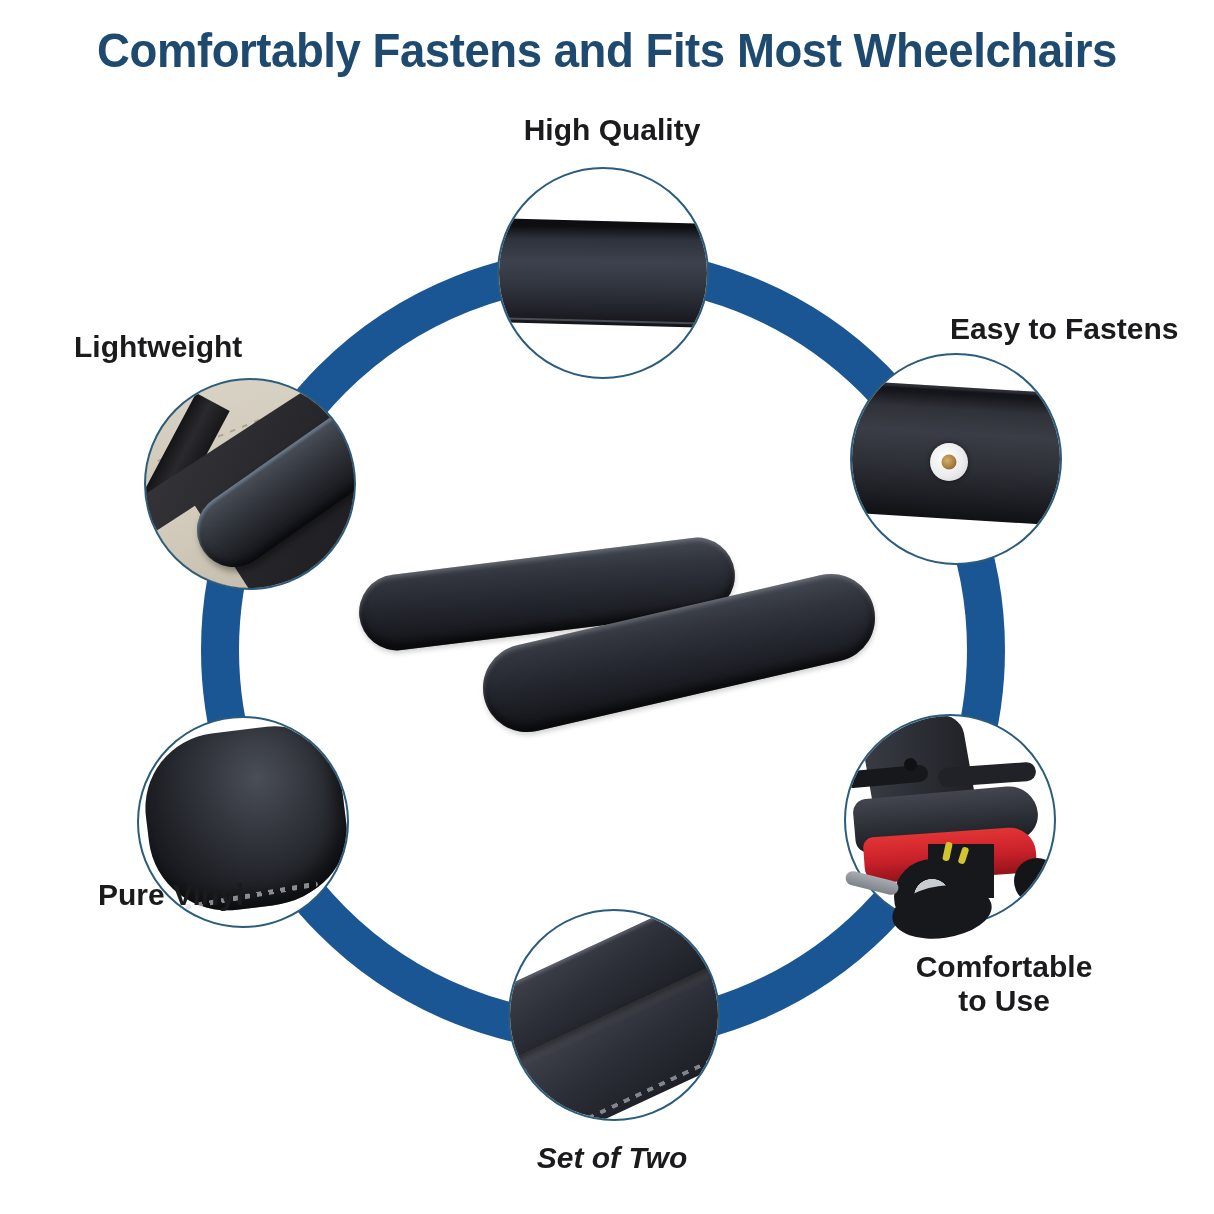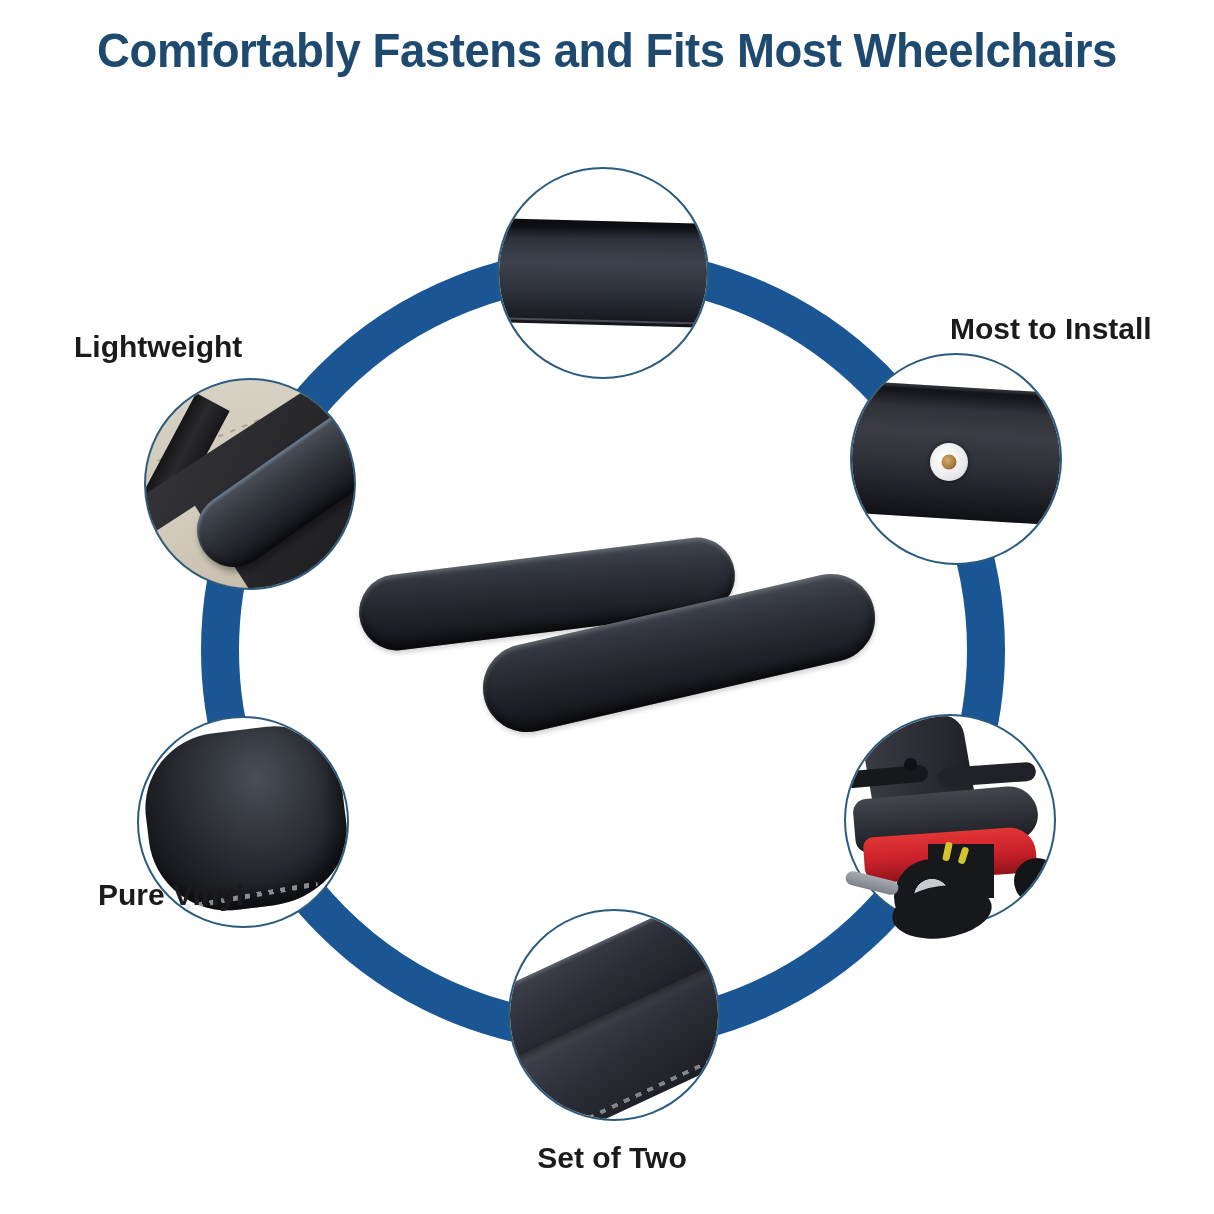--- a/index.html
+++ b/index.html
@@ -210,47 +210,48 @@
     font-weight: 600;
     color: var(--label-black, #1B1B1D);
     z-index: 5;
     white-space: nowrap;
   }
   .label-high-quality { left: 612px; top: 113px; transform: translateX(-50%); }
   .label-easy-to-install { left: 950px; top: 312px; }
   .label-lightweight { left: 74px; top: 330px; }
   .label-pure-vinyl { left: 98px; top: 878px; }
   .label-comfortable { left: 1004px; top: 950px; transform: translateX(-50%); text-align: center; line-height: 34px; white-space: normal; width: 220px; }
-  .label-set-of-two { left: 612px; top: 1141px; transform: translateX(-50%); }
+  .label-set-of-two { left: 612px; top: 1141px; transform: translateX(-50%); font-style: italic; }
 </style>
 </head>
 <body>
 
 <div class="canvas">
 
   <h1 class="title">Comfortably Fastens and Fits Most Wheelchairs</h1>
 
   <svg class="ring" width="1214" height="1214" aria-hidden="true">
     <circle class="ring-circle" cx="603" cy="650" r="383"></circle>
   </svg>
 
   <div class="pad pad-back"></div>
   <div class="pad pad-front"></div>
 
   <div class="circle circle-top">
     <div class="hq-bar"></div>
   </div>
+  <div class="label label-high-quality">High Quality</div>
 
   <div class="circle circle-ur">
     <div class="ei-bar"></div>
     <div class="ei-hole">
       <div class="ei-screw"></div>
     </div>
   </div>
-  <div class="label label-easy-to-install">Most to Install</div>
+  <div class="label label-easy-to-install">Easy to Fastens</div>
 
   <div class="circle circle-ul">
     <div class="lw-stitch"></div>
     <div class="lw-strap"></div>
     <div class="lw-dark"></div>
     <div class="lw-floor2"></div>
     <div class="lw-arm"></div>
   </div>
   <div class="label label-lightweight">Lightweight</div>
 
@@ -268,20 +269,24 @@
     <div class="wc-seat"></div>
     <div class="wc-base"></div>
     <div class="wc-base-dark"></div>
     <div class="wc-lever-1"></div>
     <div class="wc-lever-2"></div>
     <div class="wc-wheel"></div>
     <div class="wc-wheel2"></div>
   </div>
   <div class="wc-wheel-overflow"></div>
   <div class="wc-tube-overflow"></div>
+  <div class="label label-comfortable">
+    <span>Comfortable</span><br>
+    <span>to Use</span>
+  </div>
 
   <div class="circle circle-bot">
     <div class="st-bar st-bar-1"></div>
     <div class="st-bar st-bar-2"></div>
   </div>
   <div class="label label-set-of-two">Set of Two</div>
 
 </div>
 
 </body></html>

